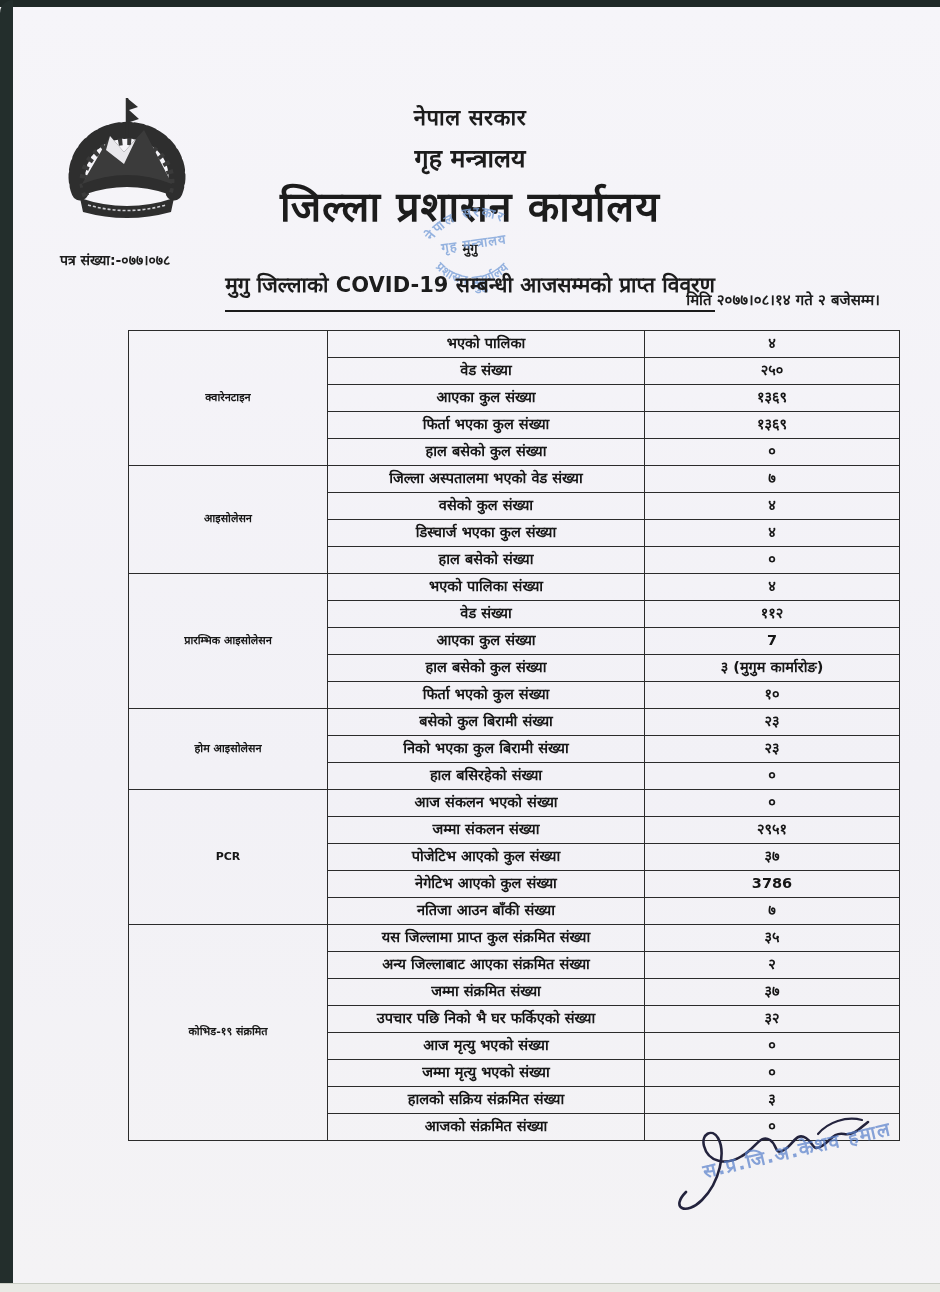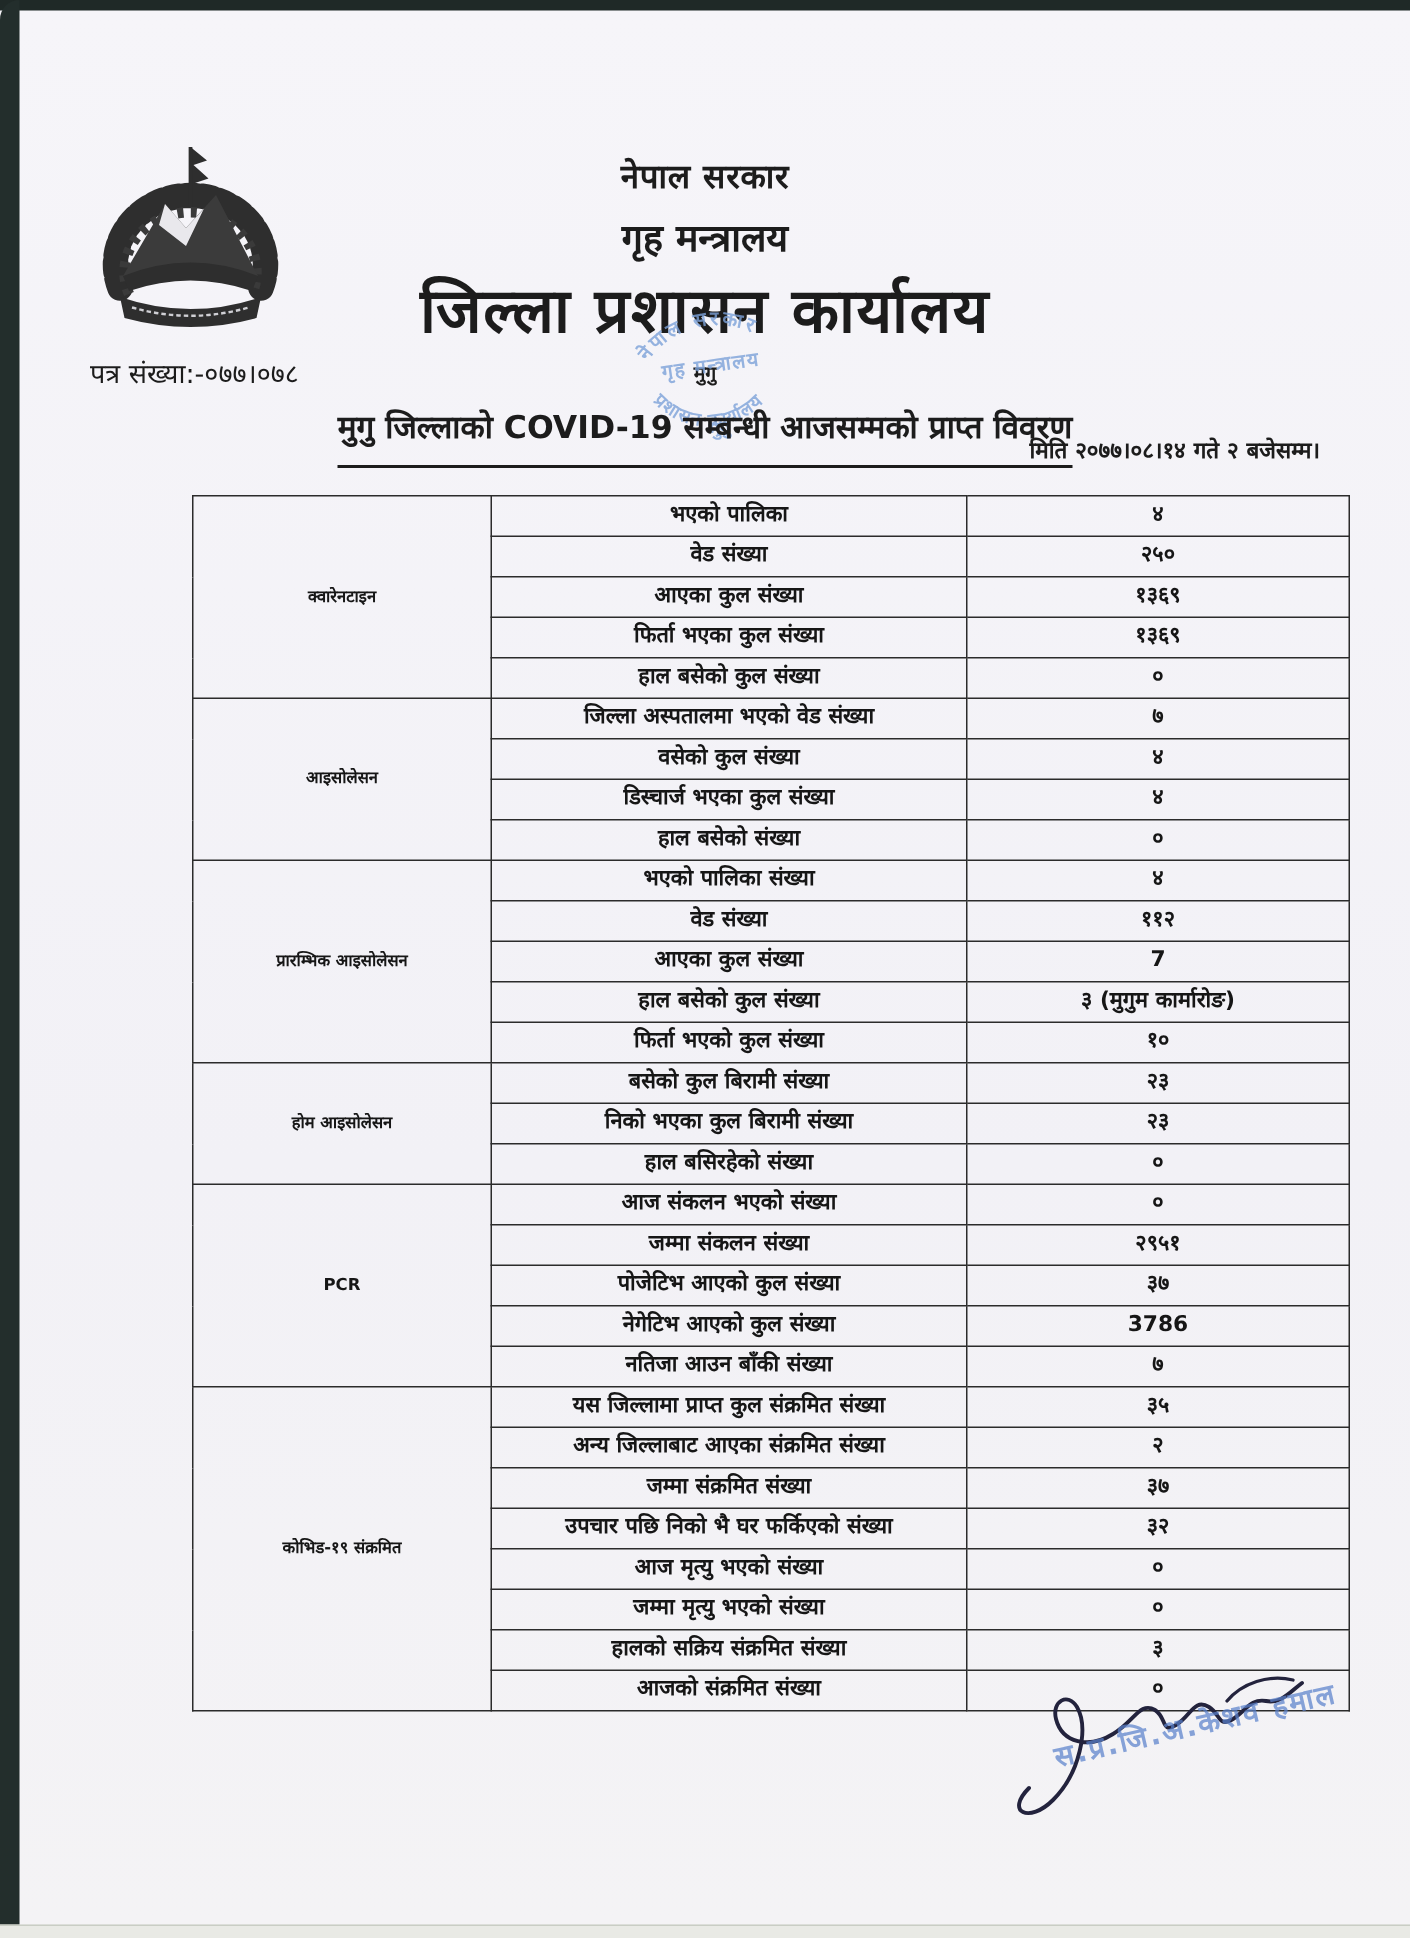--- a/index.html
+++ b/index.html
@@ -14,21 +14,21 @@
   .edge-left{position:absolute;left:0;top:0;width:13px;height:1292px;background:#232e2c;border-top-left-radius:14px;}
   .edge-top{position:absolute;left:0;top:0;width:940px;height:7px;background:#1f2927;}
   .edge-bottom{position:absolute;left:0;top:1283px;width:940px;height:9px;background:#e9eae5;border-top:1px solid #c9cdc4;}
   .paper-tint{position:absolute;inset:7px 0 9px 13px;background:linear-gradient(180deg,#f6f5f9 0%,#f2f1f6 60%,#f4f3f5 100%);}
 
   .hdr{position:absolute;left:0;right:0;text-align:center;font-weight:bold;}
   .govt{top:101px;font-size:22px;letter-spacing:.5px;}
   .ministry{top:140px;font-size:25px;}
   .office{top:177px;font-size:41px;letter-spacing:1px;}
   .district-sm{position:absolute;left:0;right:0;top:239px;text-align:center;font-size:13px;font-weight:bold;}
-  .letter-no{position:absolute;left:60px;top:236px;font-size:18px;font-weight:normal;}
+  .letter-no{position:absolute;left:60px;top:250px;font-size:14px;font-weight:bold;}
   .title{position:absolute;left:0;right:0;top:270px;text-align:center;font-size:21px;font-weight:bold;}
   .title span{border-bottom:2.5px solid #1c1c1c;padding-bottom:13px;}
   .date-line{position:absolute;right:60px;top:289px;font-size:15px;font-weight:bold;}
 
   
   .emblem{position:absolute;left:56px;top:92px;width:142px;height:134px;}
 
   
   .seal{position:absolute;left:392px;top:186px;width:164px;height:118px;opacity:.8;transform:rotate(-8deg);pointer-events:none;}
   .seal text{font-family:"DejaVu Sans","Liberation Sans",sans-serif;font-weight:bold;}

